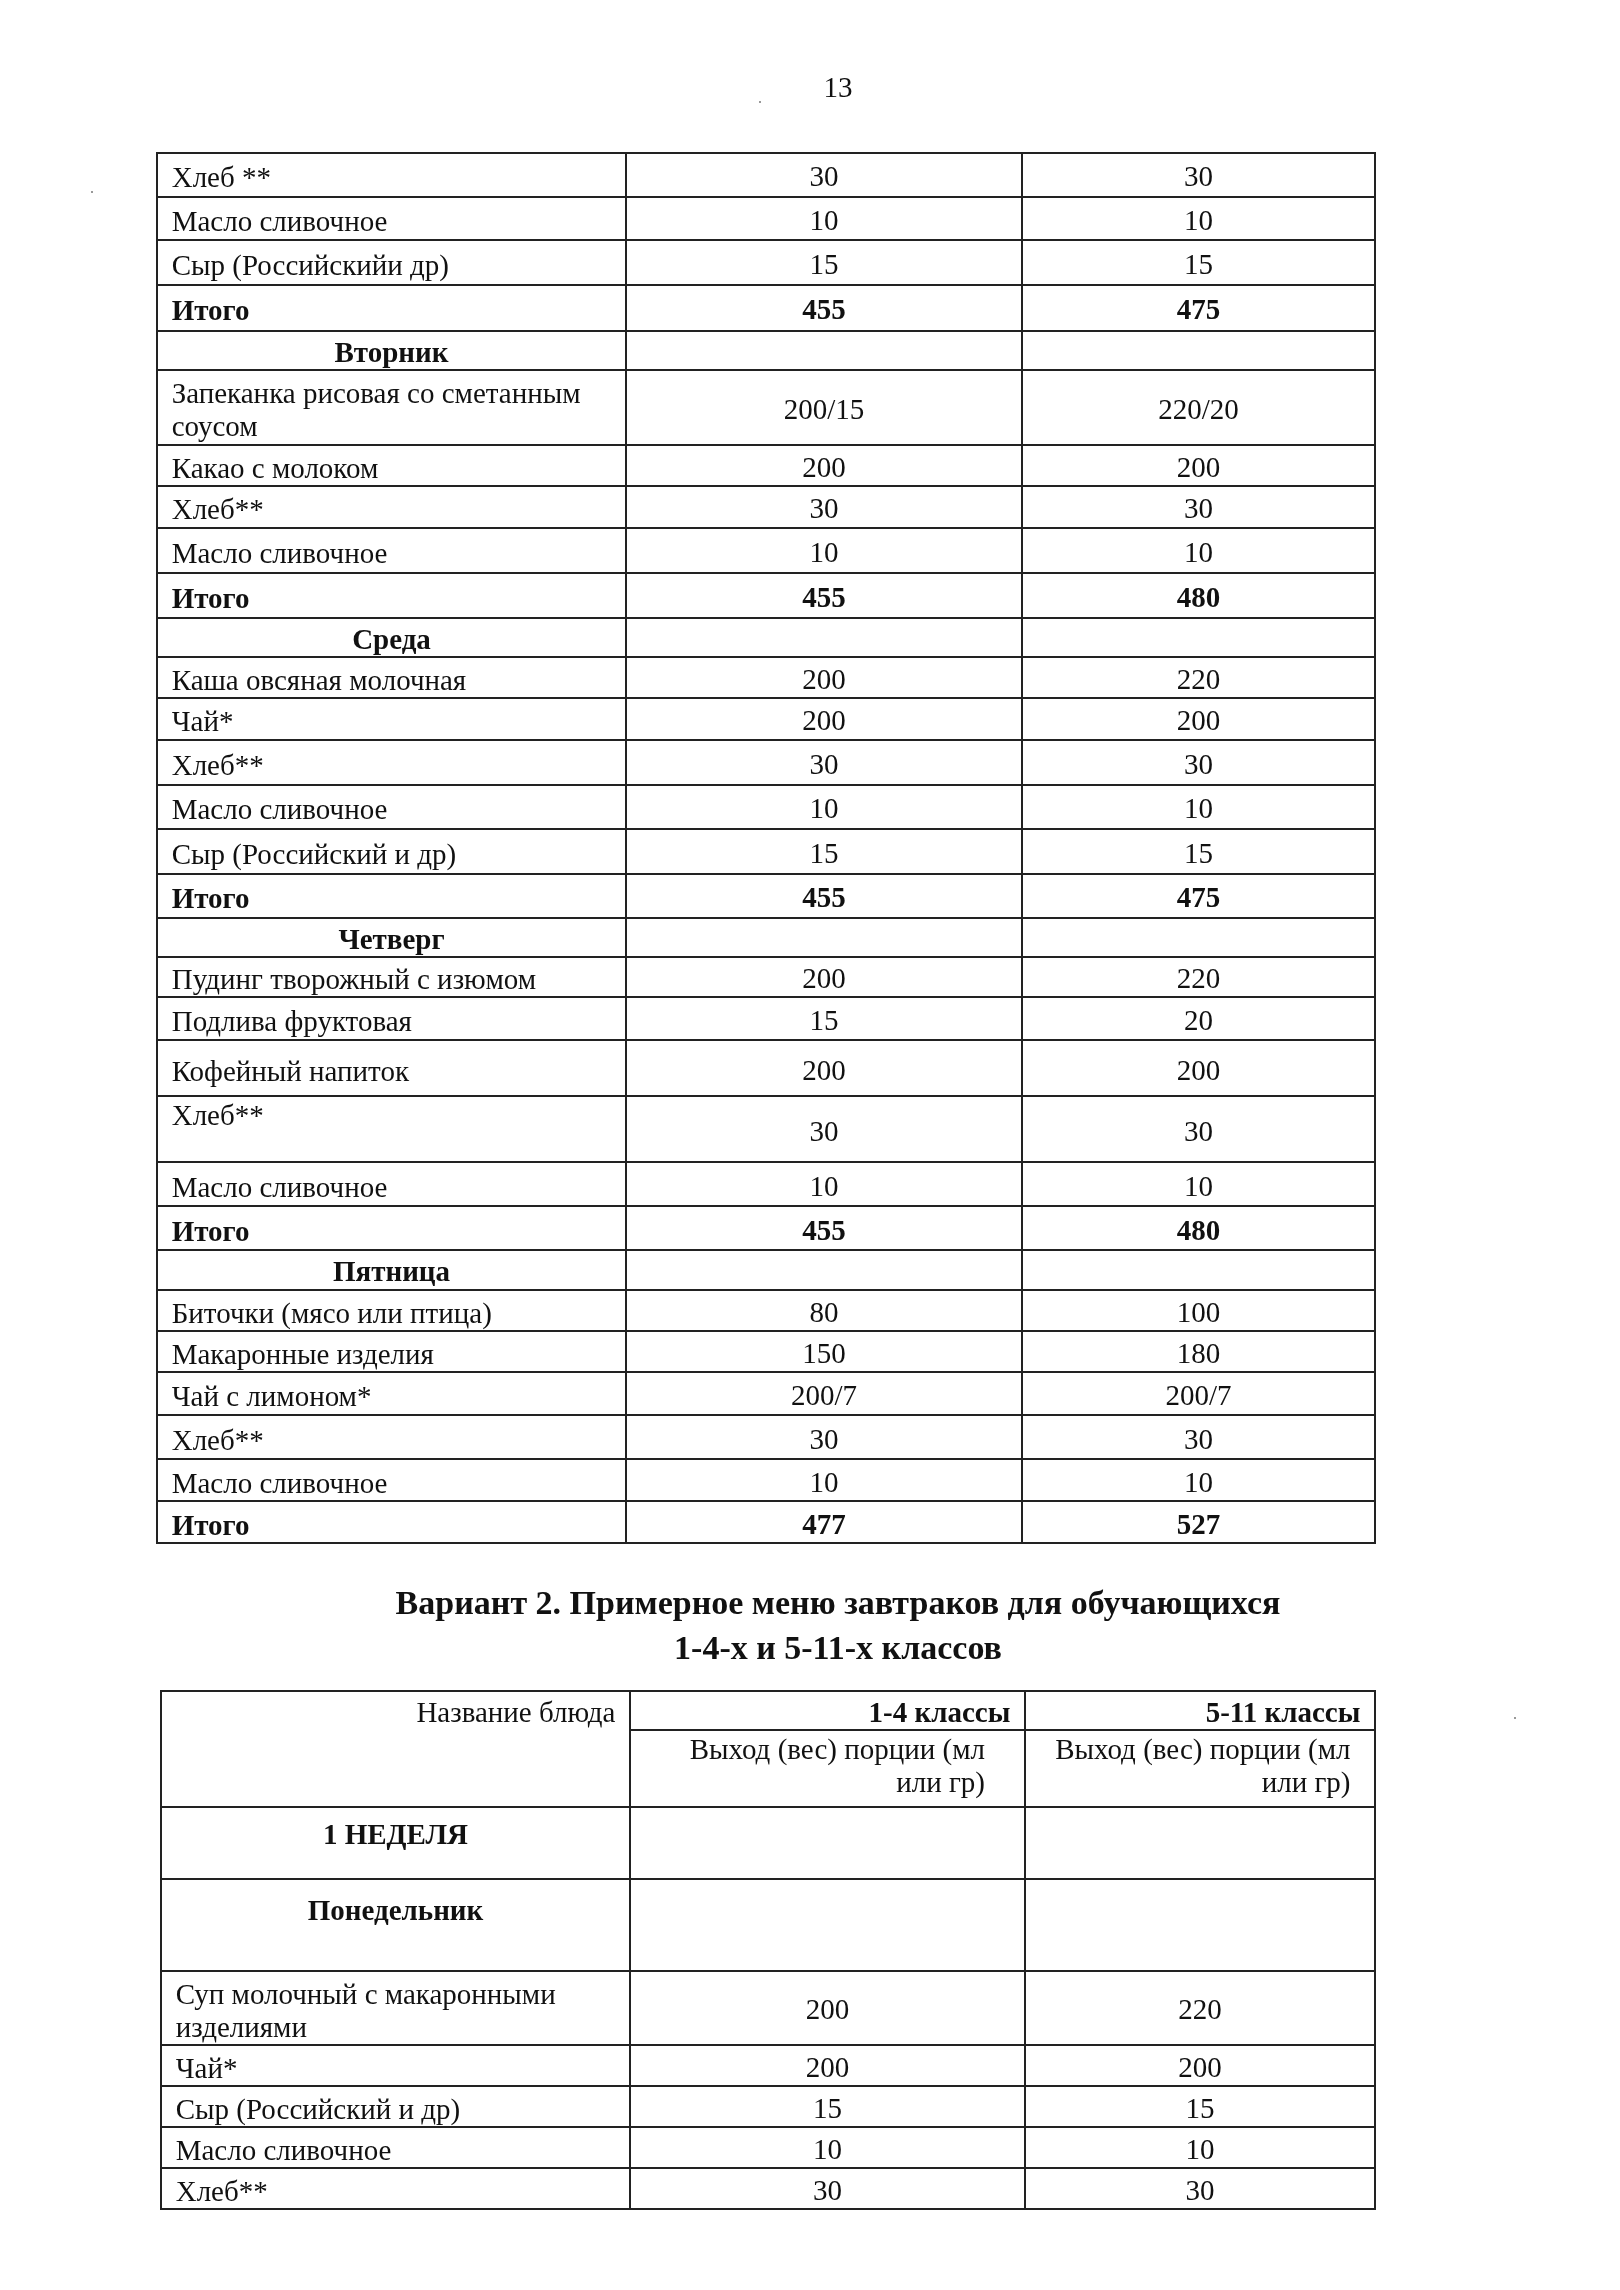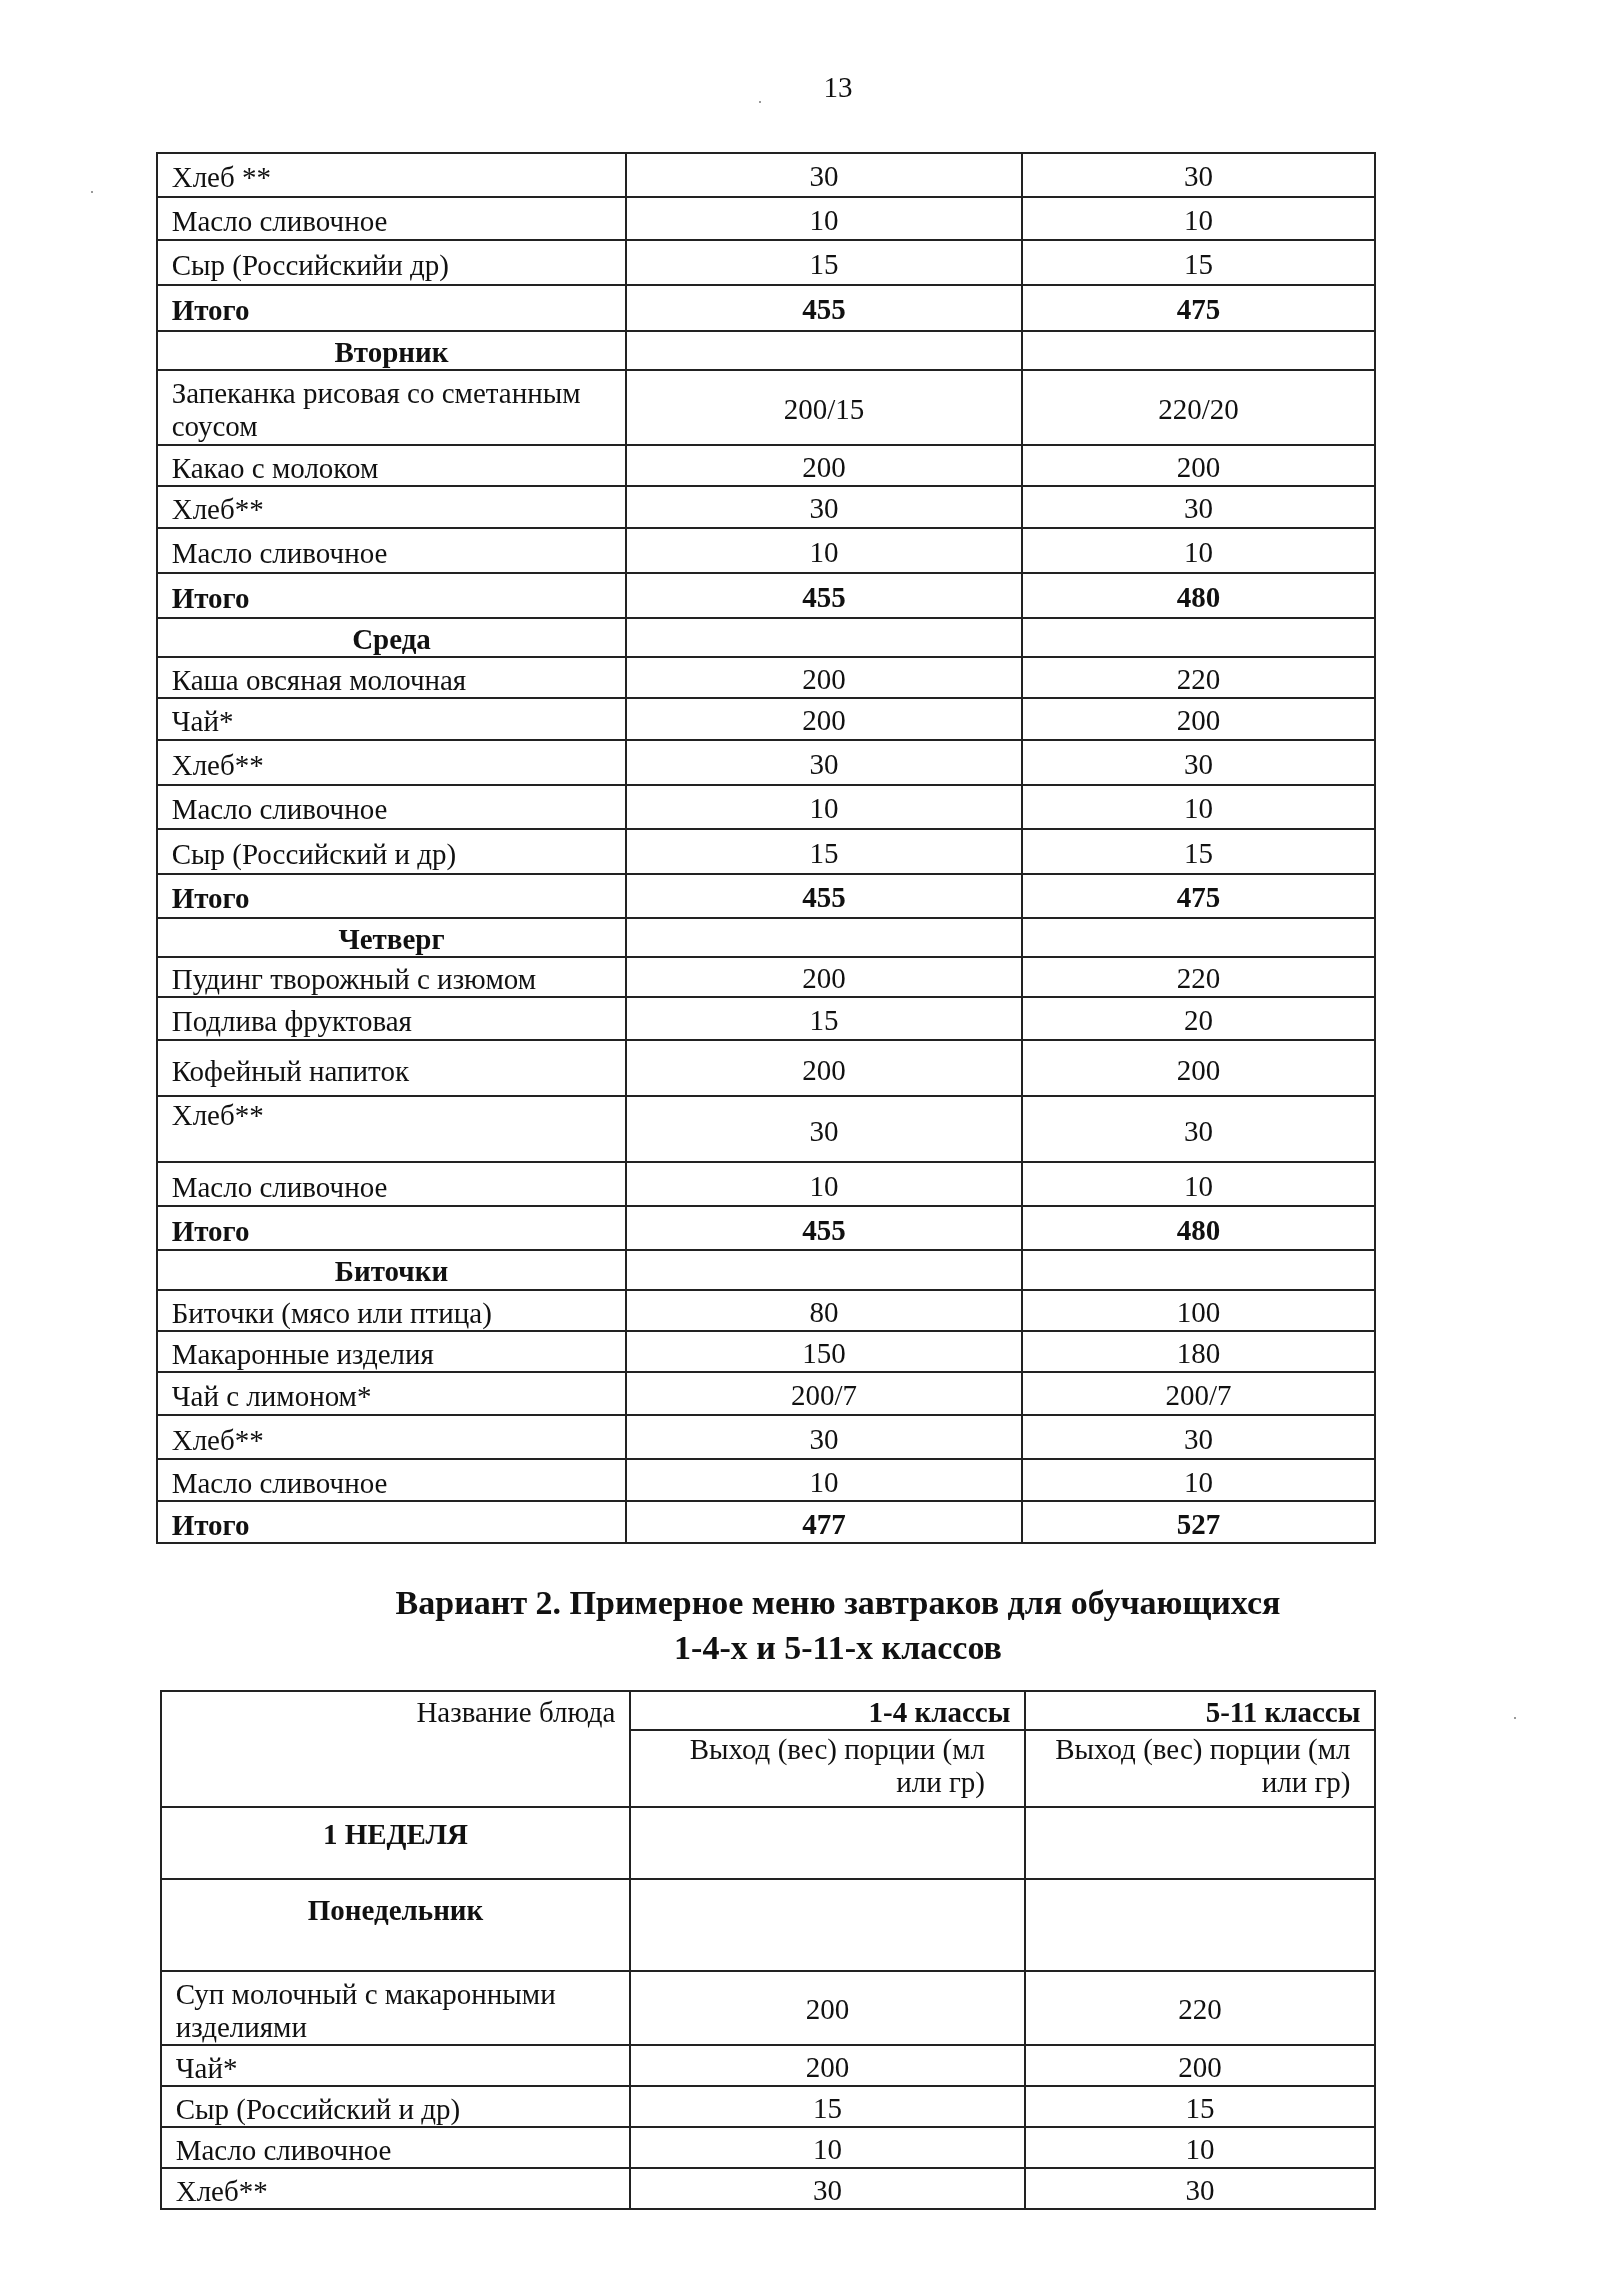--- a/index.html
+++ b/index.html
@@ -157,21 +157,21 @@
         <td class="name">Масло сливочное</td>
         <td class="num">10</td>
         <td class="num">10</td>
       </tr>
       <tr class="total" style="height: 44px;">
         <td class="name">Итого</td>
         <td class="num">455</td>
         <td class="num">480</td>
       </tr>
       <tr style="height: 40px;">
-        <td class="day">Биточки</td>
+        <td class="day">Пятница</td>
         <td class="num"></td>
         <td class="num"></td>
       </tr>
       <tr style="height: 39px;">
         <td class="name">Биточки (мясо или птица)</td>
         <td class="num">80</td>
         <td class="num">100</td>
       </tr>
       <tr style="height: 40px;">
         <td class="name">Макаронные изделия</td>

